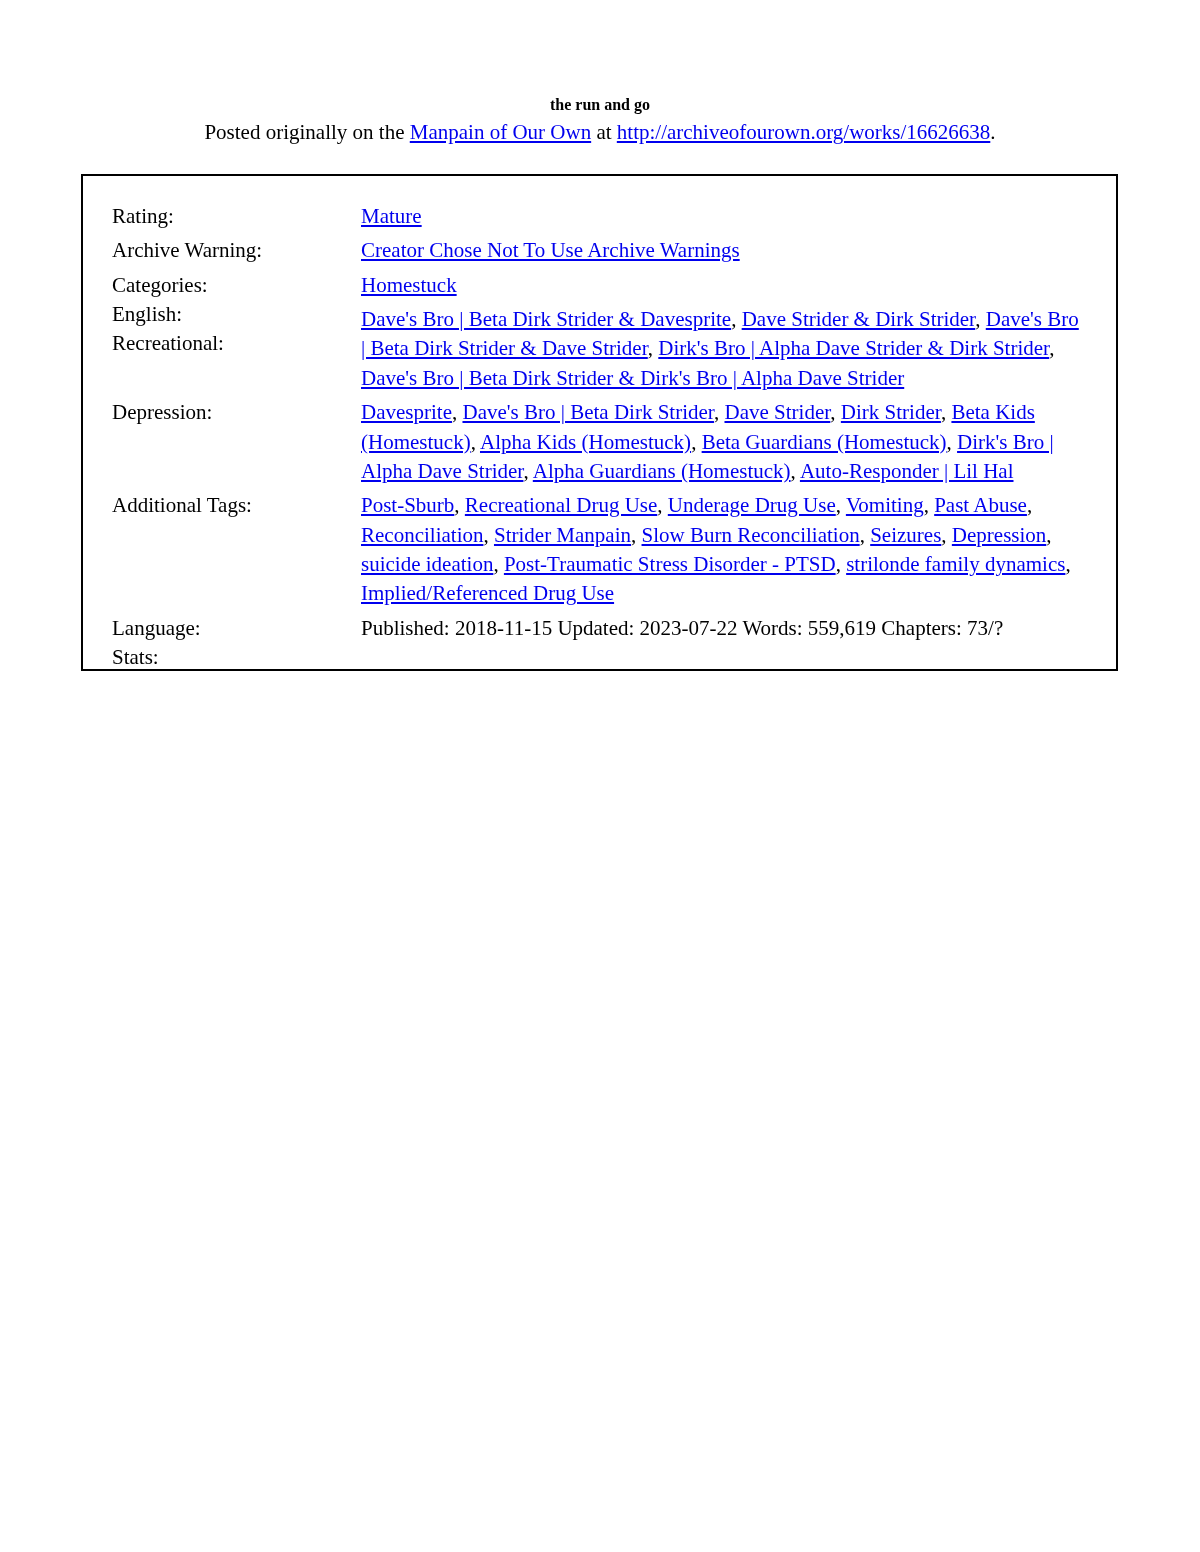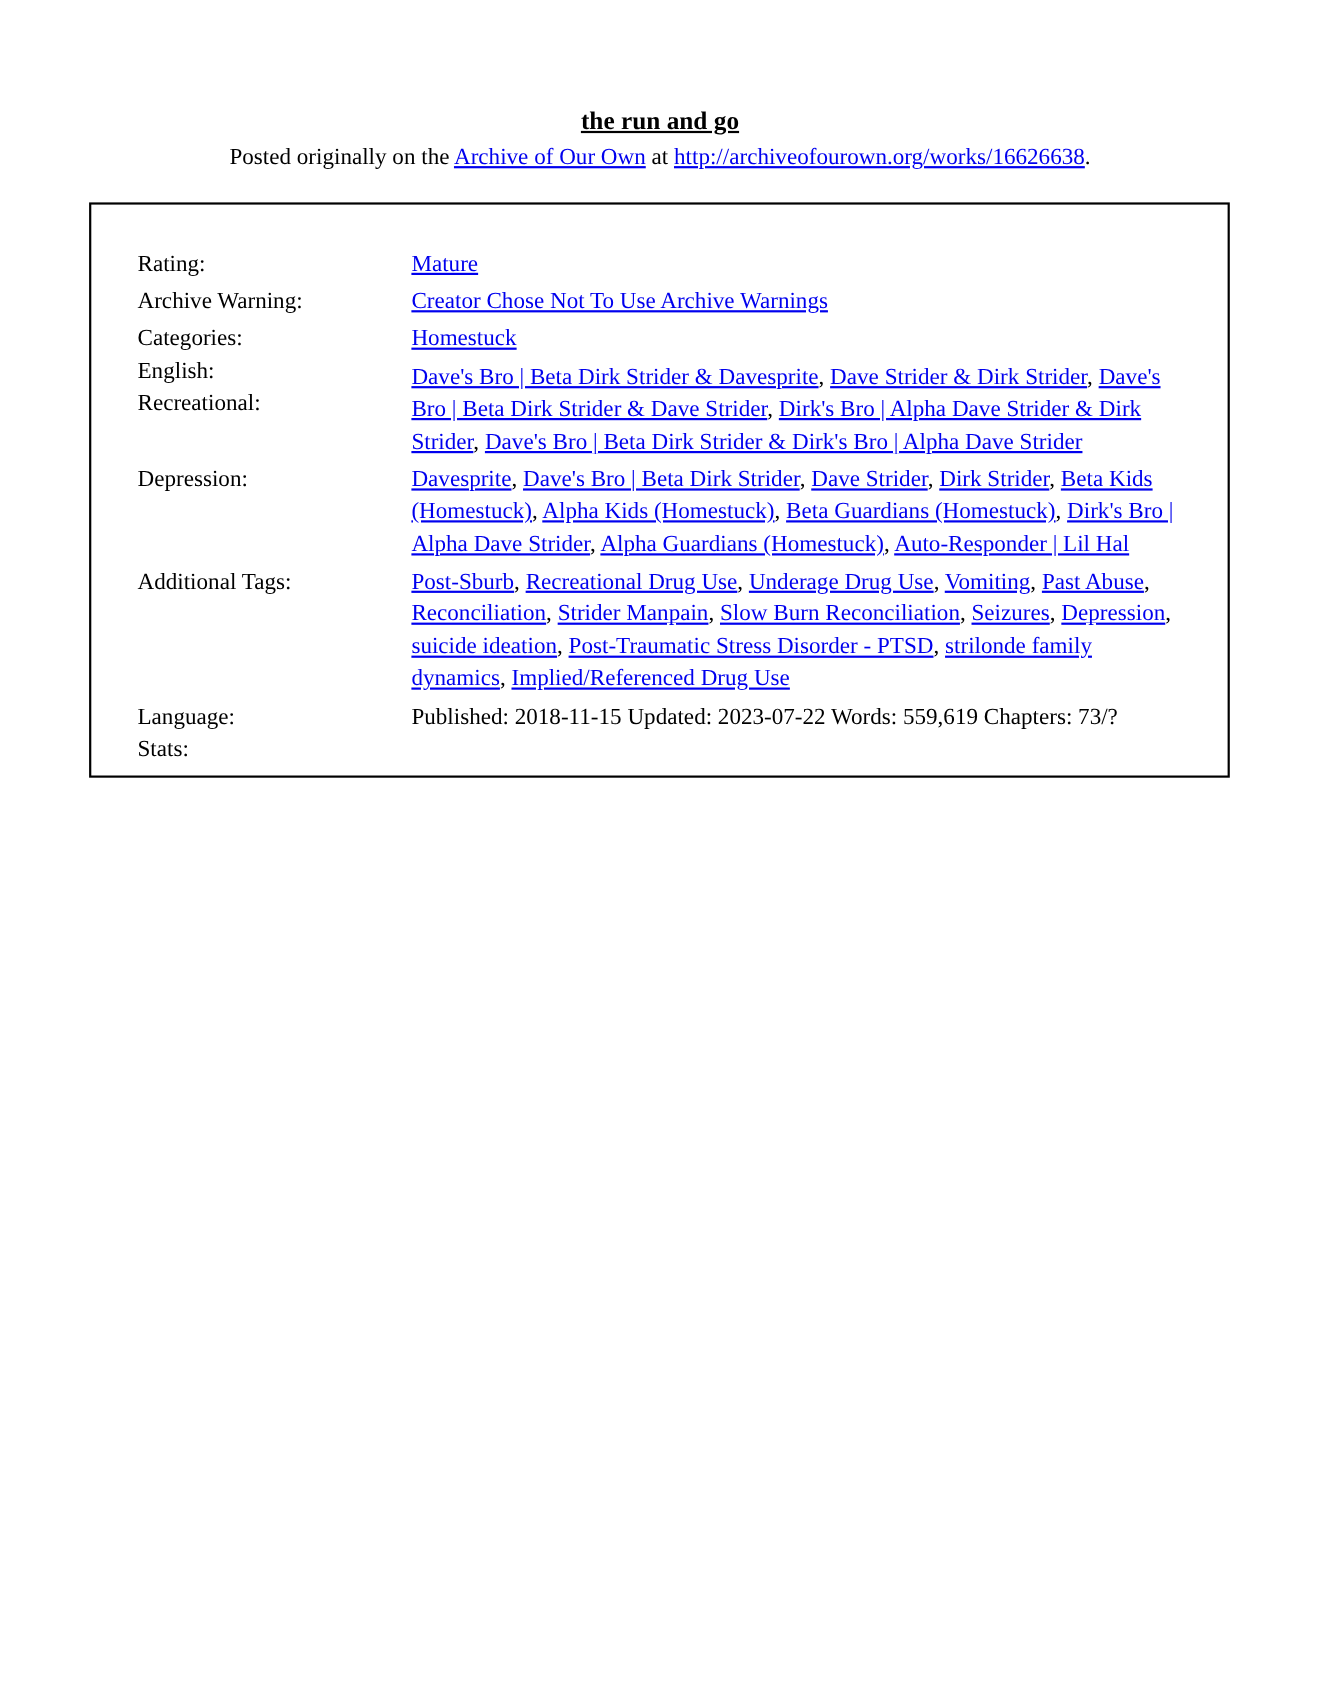--- a/index.html
+++ b/index.html
@@ -14,41 +14,40 @@
     font-family: "Liberation Serif", serif;
     font-size: 21px;
     line-height: 1.4;
     color: #000000;
     padding-top: 94px;
   }
   .page-header {
     text-align: center;
   }
   .work-title {
-    font-size: 23px;
+    font-size: 16px;
     font-weight: bold;
     margin: 0;
     padding: 0;
-    text-decoration: underline;
   }
   .byline {
     margin: 2px 0 0 0;
   }
   a {
     color: #0000EE;
     text-decoration: underline;
     cursor: pointer;
   }
   .meta-box {
     margin: 26px 82px 0 81px;
     border: 2px solid #000000;
     padding: 23px 26px 23px 26px;
   }
   dl.meta-list {
-    margin: 16px;
+    margin: 3px;
     padding: 0;
   }
   dl.meta-list dt {
     float: left;
     clear: left;
     margin: 0;
     padding: 0;
   }
   dl.meta-list dd {
     margin: 0 0 5px 249px;
@@ -56,21 +55,21 @@
   }
   dl.meta-list dd:last-child {
     margin-bottom: 0;
   }
 </style>
 </head>
 <body>
 
 <div class="page-header">
   <h1 class="work-title">the run and go</h1>
-  <p class="byline"><span>Posted originally on the </span><a href="#">Archive of Our Own</a><span> at </span><a href="#">http://archiveofourown.org/works/16626638</a><span>.</span></p>
+  <p class="byline"><span>Posted originally on the </span><a href="#">Manpain of Our Own</a><span> at </span><a href="#">http://archiveofourown.org/works/16626638</a><span>.</span></p>
 </div>
 
 <div class="meta-box">
   <dl class="meta-list">
       <dt>Rating:</dt>
       <dd><a href="#">Mature</a></dd>
       <dt>Archive Warning:</dt>
       <dd><a href="#">Creator Chose Not To Use Archive Warnings</a></dd>
       <dt>Categories:</dt>
       <dt>English:</dt>

